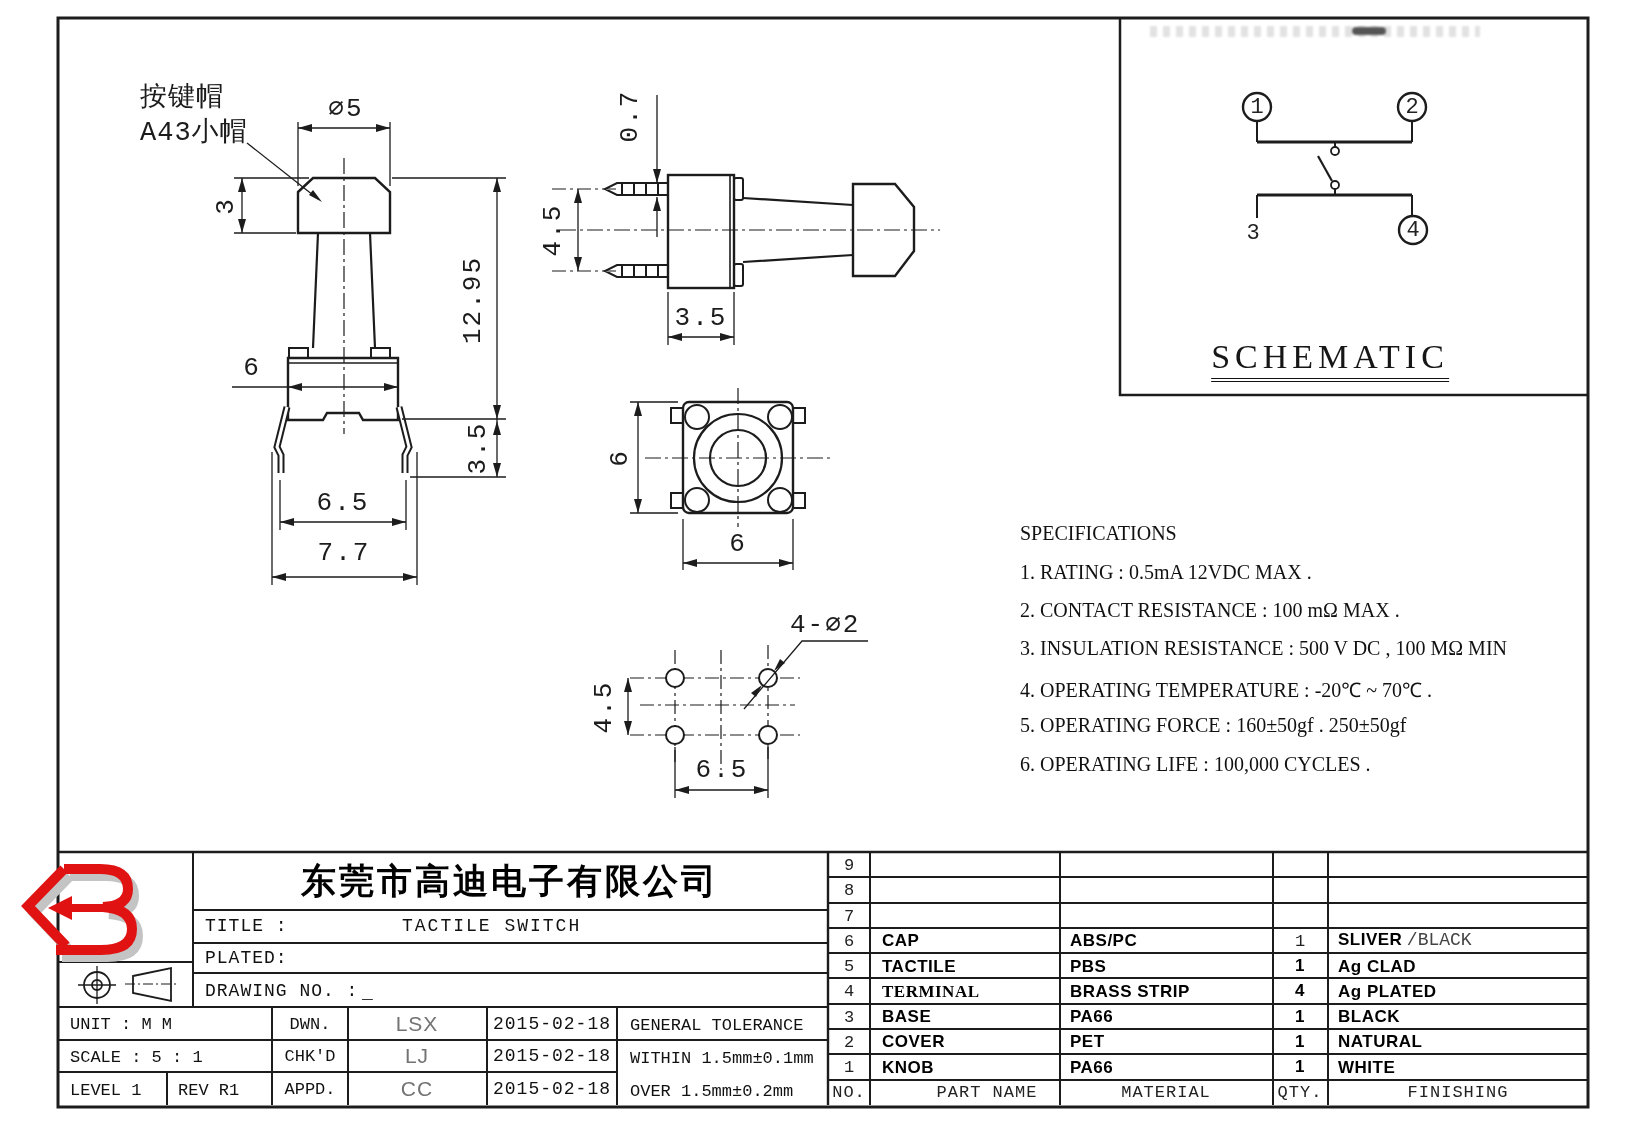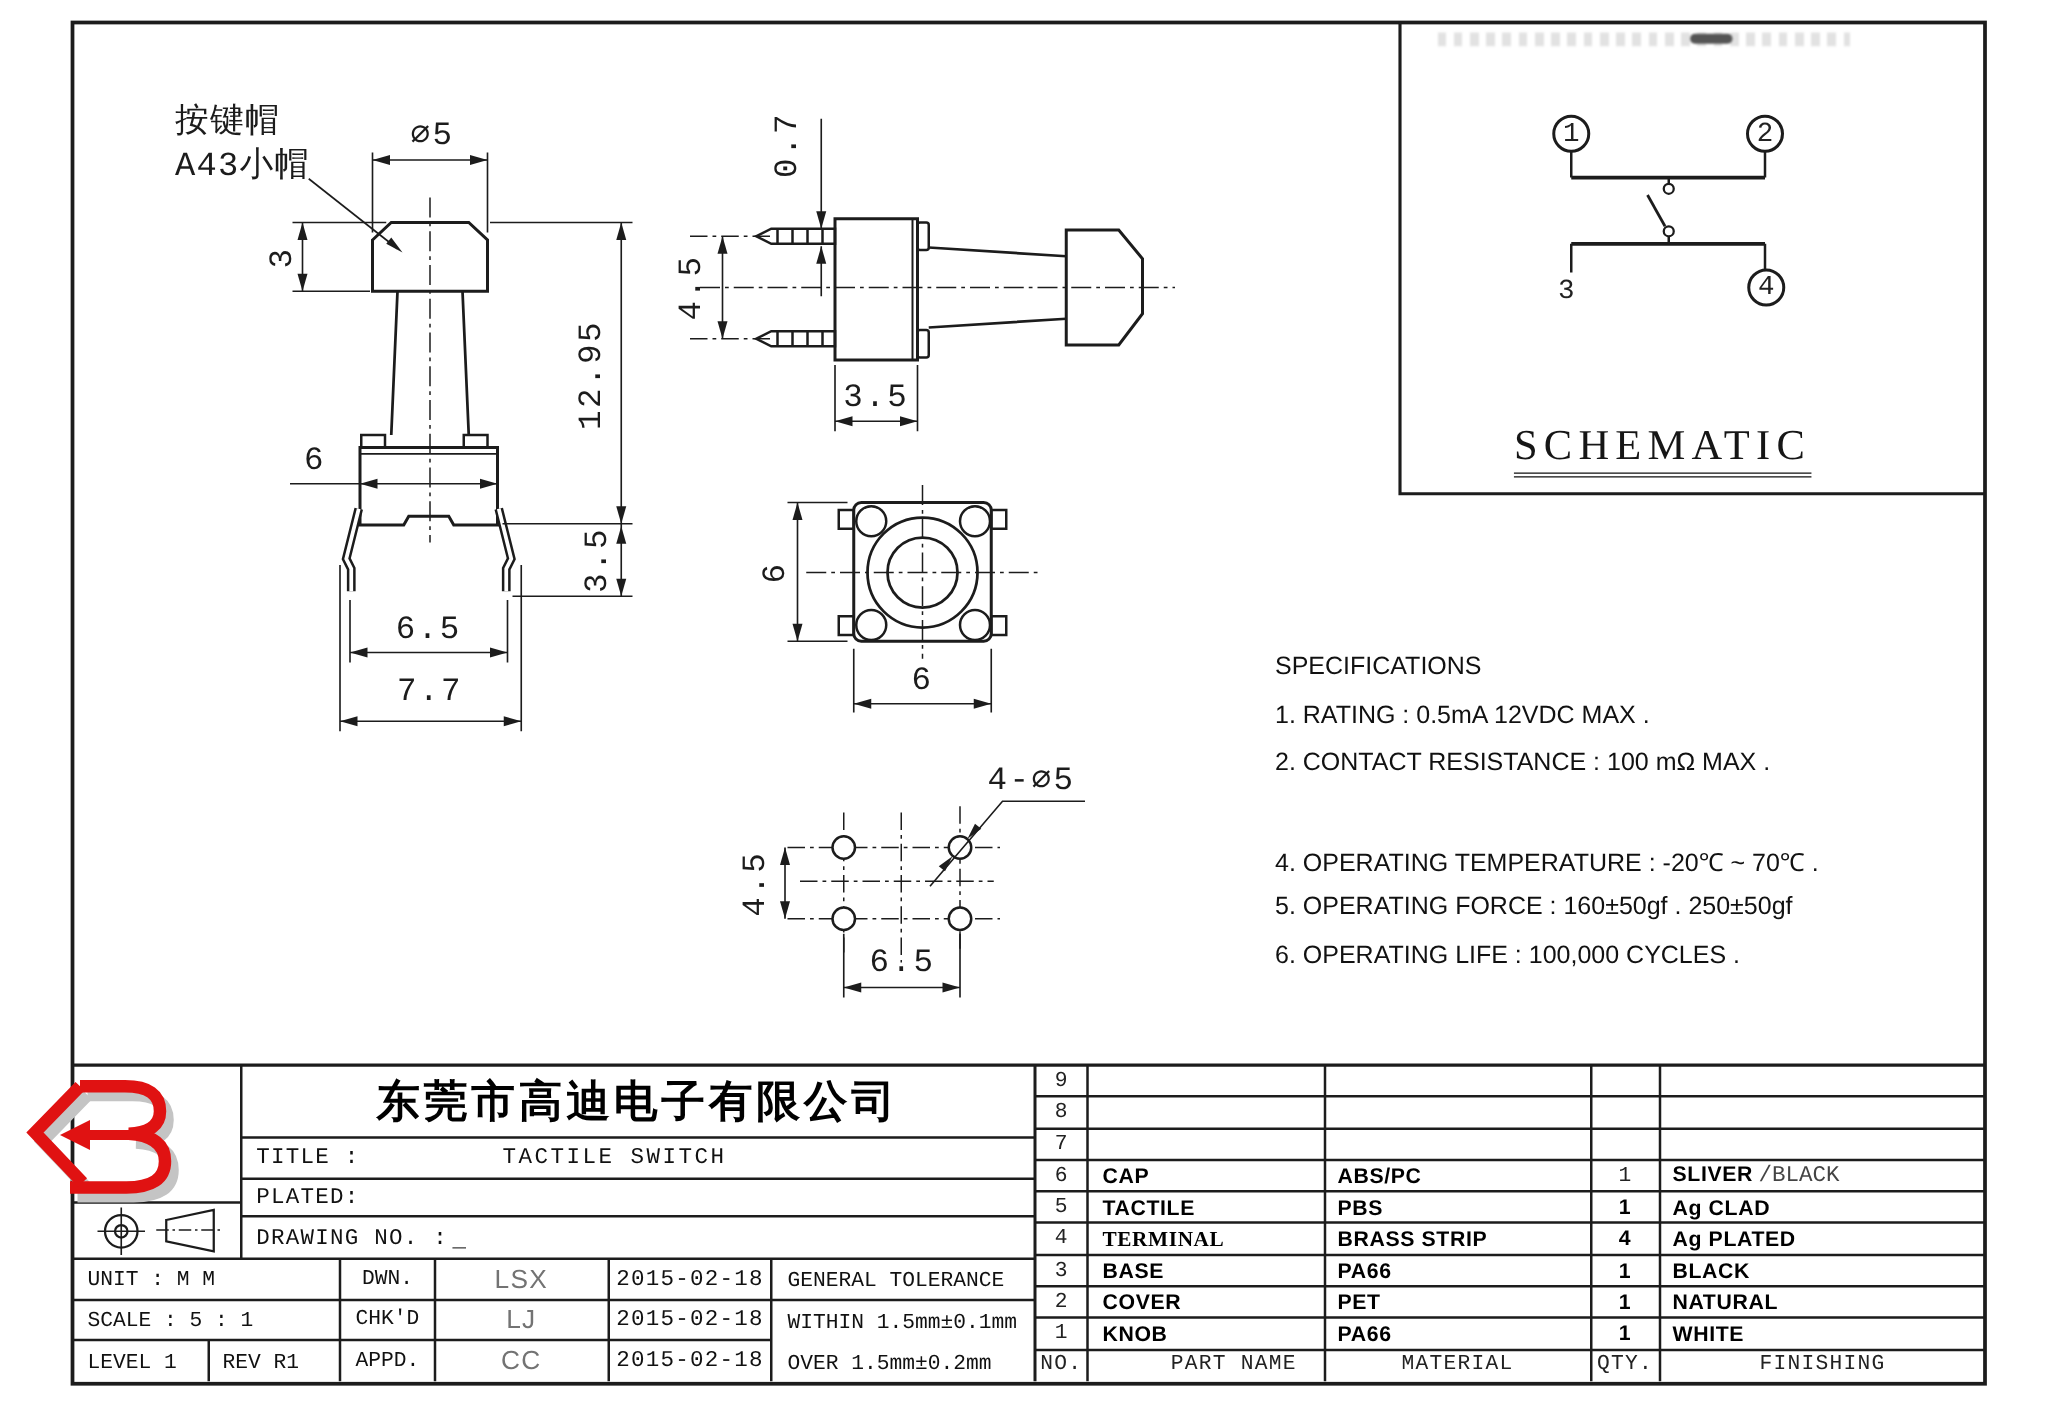--- a/index.html
+++ b/index.html
@@ -4,21 +4,21 @@
 <style>
   html,body{margin:0;padding:0;background:#e8e8e8;}
   #sheet{position:relative;width:1651px;height:1124px;background:#ffffff;
          font-family:"Liberation Sans",sans-serif;color:#161616;overflow:hidden;}
   svg{position:absolute;left:0;top:0;}
   .t{position:absolute;white-space:nowrap;}
   .c{transform:translate(-50%,-50%);}
   .v{transform:translate(-50%,-50%) rotate(-90deg);}
   .dim{font-family:"Liberation Mono","DejaVu Sans Mono",monospace;font-size:26px;letter-spacing:2px;color:#1c1c1c;}
   .note{font-family:"Liberation Mono","DejaVu Sans Mono",monospace;font-size:27px;color:#1c1c1c;letter-spacing:1px;}
-  .spec{font-family:Liberation Sans, sans-serif;font-size:20px;color:#111;text-align:center;}
+  .spec{font-family:Liberation Serif, serif;font-size:20px;color:#111;text-align:center;}
   .schemnum{font-family:"Liberation Mono","DejaVu Sans Mono",monospace;font-size:22px;color:#222;}
   .schemtitle{font-family:"Liberation Serif","DejaVu Serif",serif;font-size:34px;letter-spacing:5px;
               border-bottom:4px double #111;padding-bottom:2px;}
   .company{font-size:35px;font-weight:bold;letter-spacing:3px;color:#000;}
   .tb{font-family:"Liberation Mono","DejaVu Sans Mono",monospace;font-size:17px;color:#111;}
   .tbl{font-family:"Liberation Mono","DejaVu Sans Mono",monospace;font-size:18px;color:#111;letter-spacing:1px;}
   .sig{font-family:"Liberation Sans",sans-serif;font-size:21px;color:#737373;letter-spacing:1px;}
   .bomno{font-family:"Liberation Mono","DejaVu Sans Mono",monospace;font-size:17px;color:#222;}
   .bomtxt{font-family:"Liberation Sans",sans-serif;font-size:17px;font-weight:bold;color:#000;letter-spacing:.5px;}
   .bomhdr{font-family:"Liberation Mono","DejaVu Sans Mono",monospace;font-size:17px;color:#222;letter-spacing:1px;}
@@ -234,33 +234,34 @@
   <div class="t dim c" style="left:343px;top:503px;">6.5</div>
   <div class="t dim c" style="left:344px;top:553px;">7.7</div>
 
   <div class="t dim v" style="left:630px;top:116px;">0.7</div>
   <div class="t dim v" style="left:553px;top:230px;">4.5</div>
   <div class="t dim c" style="left:701px;top:318px;">3.5</div>
 
   <div class="t dim v" style="left:620px;top:458px;">6</div>
   <div class="t dim c" style="left:738px;top:544px;">6</div>
 
-  <div class="t dim" style="left:790px;top:608px;">4-∅5</div>
+  <div class="t dim" style="left:790px;top:608px;">4-∅2</div>
   <div class="t dim v" style="left:604px;top:707px;">4.5</div>
   <div class="t dim c" style="left:722px;top:770px;">6.5</div>
 
   <div class="t schemnum c" style="left:1257px;top:107px;">1</div>
   <div class="t schemnum c" style="left:1412px;top:107px;">2</div>
   <div class="t schemnum c" style="left:1253px;top:233px;">3</div>
   <div class="t schemnum c" style="left:1413px;top:230px;">4</div>
   <div class="t schemtitle c" style="left:1330px;top:360px;">SCHEMATIC</div>
 
   <div class="t spec" style="left:1020px;top:522px;">SPECIFICATIONS</div>
   <div class="t spec" style="left:1020px;top:561px;">1. RATING : 0.5mA 12VDC MAX .</div>
   <div class="t spec" style="left:1020px;top:599px;">2. CONTACT RESISTANCE : 100 mΩ MAX .</div>
+  <div class="t spec" style="left:1020px;top:637px;">3. INSULATION RESISTANCE : 500 V DC , 100 MΩ MIN</div>
   <div class="t spec" style="left:1020px;top:676px;">4. OPERATING TEMPERATURE : -20℃ ~ 70℃ .</div>
   <div class="t spec" style="left:1020px;top:714px;">5. OPERATING FORCE : 160±50gf . 250±50gf</div>
   <div class="t spec" style="left:1020px;top:753px;">6. OPERATING LIFE : 100,000 CYCLES .</div>
 
   <div class="t company c" style="left:510px;top:881px;">东莞市高迪电子有限公司</div>
   <div class="t tbl" style="left:205px;top:916px;">TITLE :</div>
   <div class="t tbl" style="left:402px;top:916px;letter-spacing:2px;">TACTILE SWITCH</div>
   <div class="t tbl" style="left:205px;top:948px;">PLATED:</div>
   <div class="t tbl" style="left:205px;top:981px;">DRAWING NO. :</div>
   <div class="t tbl" style="left:362px;top:983px;">_</div>

